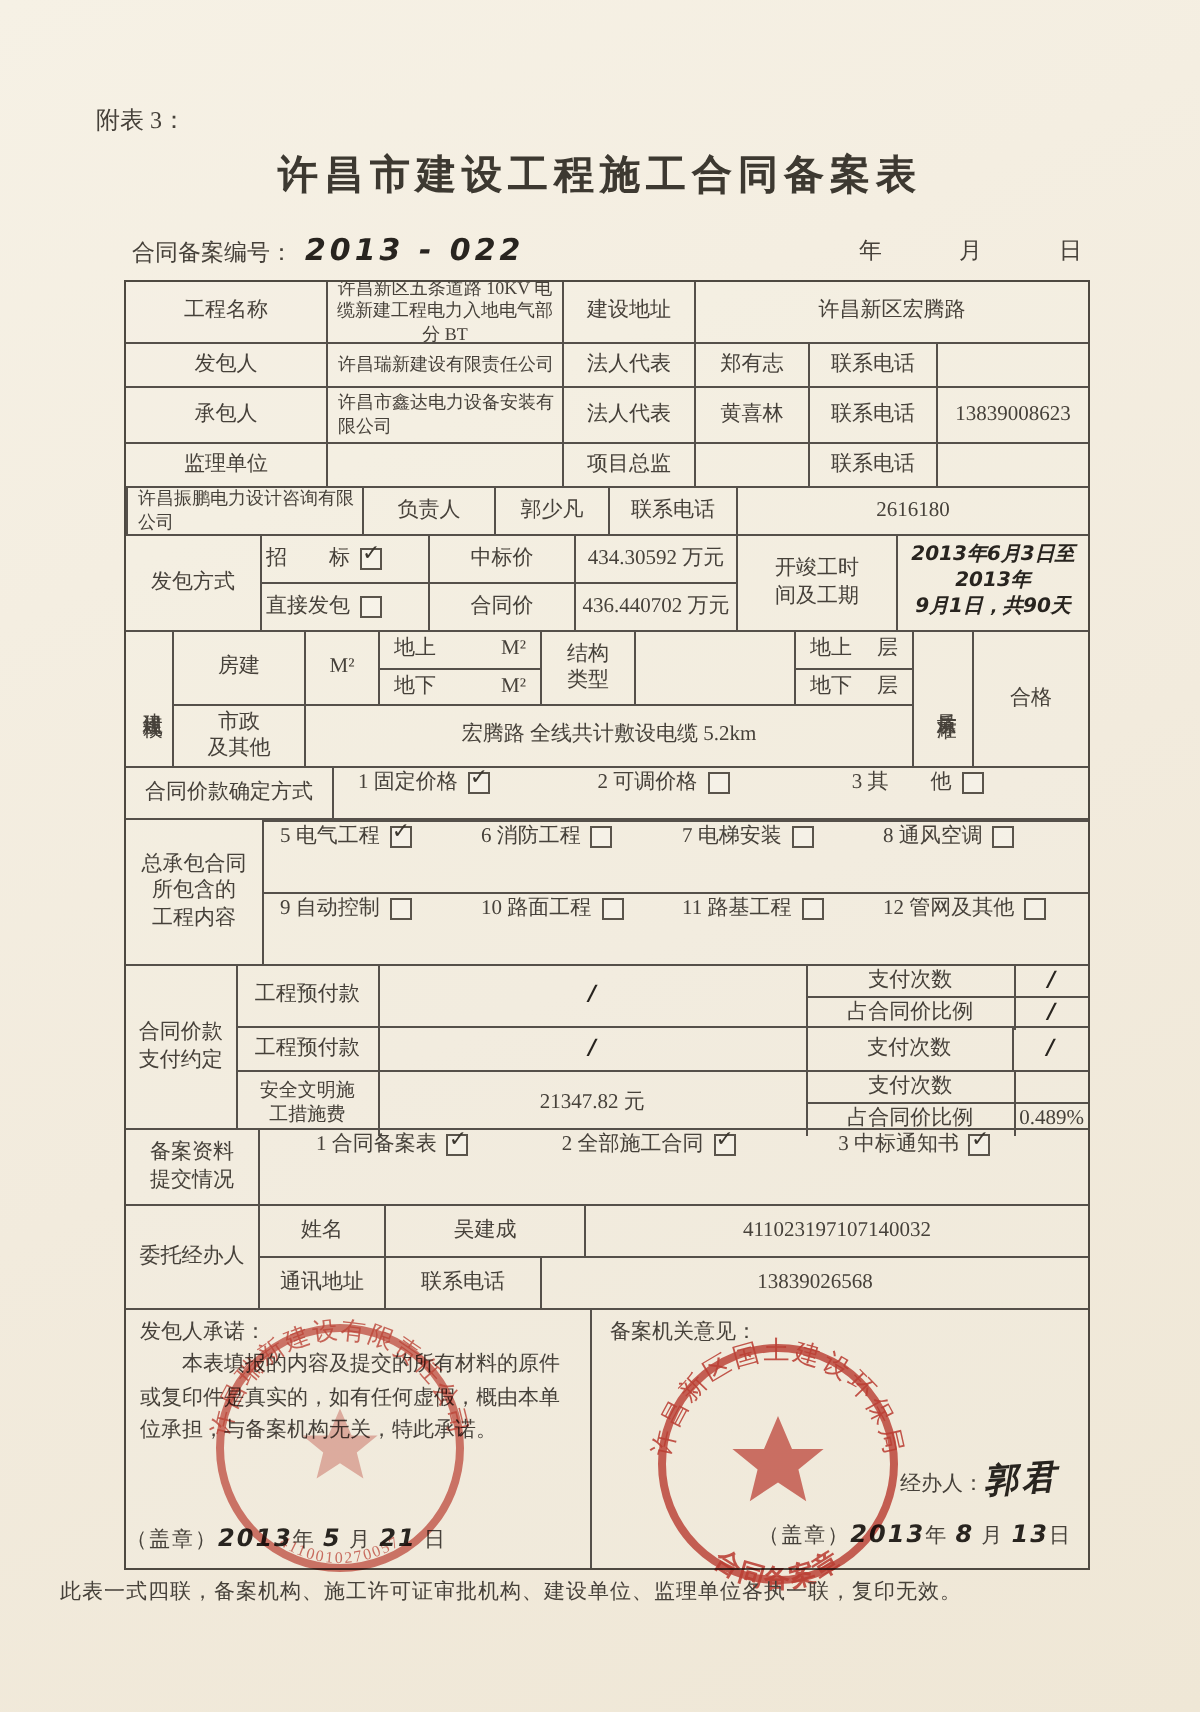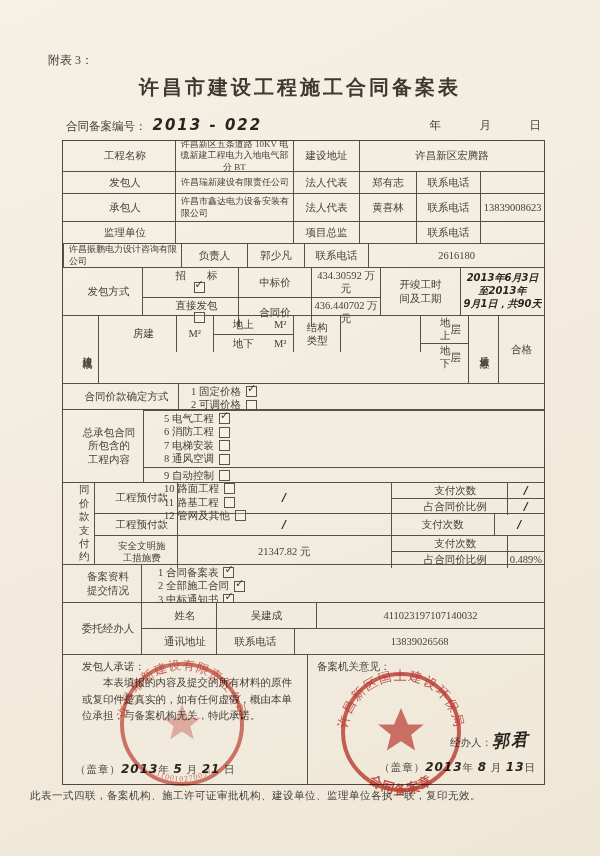--- a/index.html
+++ b/index.html
@@ -15,35 +15,35 @@
   .filing-line { position:absolute; left:66px; top:116px; width:470px; font-size:11.5px; }
   .filing-line .no { font-size:15px; margin-left:6px; letter-spacing:2px; }
   .date-blanks { position:absolute; right:58px; top:118px; font-size:11.5px; letter-spacing:1px; }
 
   .tbl { position:absolute; left:62px; top:140px; width:483px; border:1.5px solid #4e4941; box-sizing:border-box; background:rgba(255,255,255,0.06); }
   .r  { display:flex; border-top:1px solid #55504a; align-items:stretch; box-sizing:border-box; }
   .r.first { border-top:none; }
   .c  { border-left:1px solid #55504a; box-sizing:border-box; display:flex; flex-direction:column;
         align-items:center; justify-content:center; text-align:center; padding:1px 2px;
         font-size:10.5px; line-height:1.28; overflow:hidden; }
-  .c.cl { border-left:none;margin-left:12px; }
+  .c.cl { border-left:none; }
   .c.left { align-items:flex-start; text-align:left; padding-left:5px; }
   .c.small { font-size:9px; }
   .col { display:flex; flex-direction:column; border-left:1px solid #55504a; box-sizing:border-box; }
   .col.cl { border-left:none; }
   .r2 { display:flex; flex:1; border-top:1px solid #55504a; align-items:stretch; box-sizing:border-box; }
   .r2.first { border-top:none; }
   .vert { writing-mode:vertical-rl; text-orientation:upright; font-size:10px; letter-spacing:1px; padding:0; margin:0 auto; }
   .hand { font-family:"DejaVu Sans","Liberation Sans",sans-serif; font-style:italic; font-weight:bold; color:#28241f; }
   .cb { display:inline-block; width:9px; height:9px; border:1.2px solid #5a544b; position:relative;
         vertical-align:-1px; margin-left:5px; background:rgba(255,255,255,.25); flex:none; }
   .cb i { position:absolute; left:0; top:-5px; font-style:normal; font-size:11px; color:#3c372f;
           font-family:"DejaVu Sans",sans-serif; }
   .sp { display:flex; flex-direction:row; justify-content:space-between; width:100%; padding:0 7px; box-sizing:border-box; }
-  .optrow { flex-direction:column; justify-content:flex-start; }
+  .optrow { flex-direction:row; justify-content:flex-start; }
   .opt { display:inline-flex; align-items:center; }
   .footnote { position:absolute; left:30px; top:789px; font-size:10.5px; letter-spacing:.5px; }
   .rel { position:relative; overflow:visible; }
   .promise-label { font-size:10.5px; margin:4px 0 2px 2px; }
   .promise-body { font-size:10.5px; margin:0 4px 0 2px; text-indent:2em; line-height:1.55; }
   .seal-line { position:absolute; left:0; width:100%; bottom:7px; text-align:left; font-size:10.5px; letter-spacing:1px; }
   .seal-line .hand { font-size:12px; }
   .op-label { font-size:10.5px; margin:4px 0 0 4px; }
   .op-handler { position:absolute; right:14px; bottom:32px; font-size:10.5px; }
   .sig { font-size:17px; display:inline-block; transform:rotate(-4deg); letter-spacing:2px; }
@@ -176,20 +176,27 @@
                 </div>
               </div>
             <div class="r2">
                 <div class="c cl sp" style="flex-direction:row">
                   <span>地下</span>
                   <span>层</span>
                 </div>
               </div>
           </div>
         </div>
+        <div class="r2">
+          <div class="c cl" style="width:65px">
+            <span>市政</span>
+              <span>及其他</span>
+          </div>
+          <div class="c" style="flex:1">宏腾路  全线共计敷设电缆 5.2km</div>
+        </div>
       </div>
       <div class="c" style="width:30px;padding:0">
         <span class="vert">质量标准</span>
       </div>
       <div class="c" style="flex:1">合格</div>
     </div>
 
     <div class="r" style="height:26px">
       <div class="c cl" style="width:103px">合同价款确定方式</div>
       <div class="c left optrow" style="flex:1;padding-left:12px">
@@ -324,21 +331,21 @@
           </div>
         </div>
       </div>
     </div>
 
     <div class="r" style="height:38px">
       <div class="c cl" style="width:66px">
         <span>备案资料</span>
           <span>提交情况</span>
       </div>
-      <div class="c left optrow" style="flex:1;padding-left:16px">
+      <div class="c left optrow" style="flex:1;padding-left:28px">
         <span class="opt" style="width:32%">
             <span>1 合同备案表</span>
             <span class="cb">
               <i>✓</i>
             </span>
           </span>
         <span class="opt" style="width:36%">
             <span>2 全部施工合同</span>
             <span class="cb">
               <i>✓</i>

